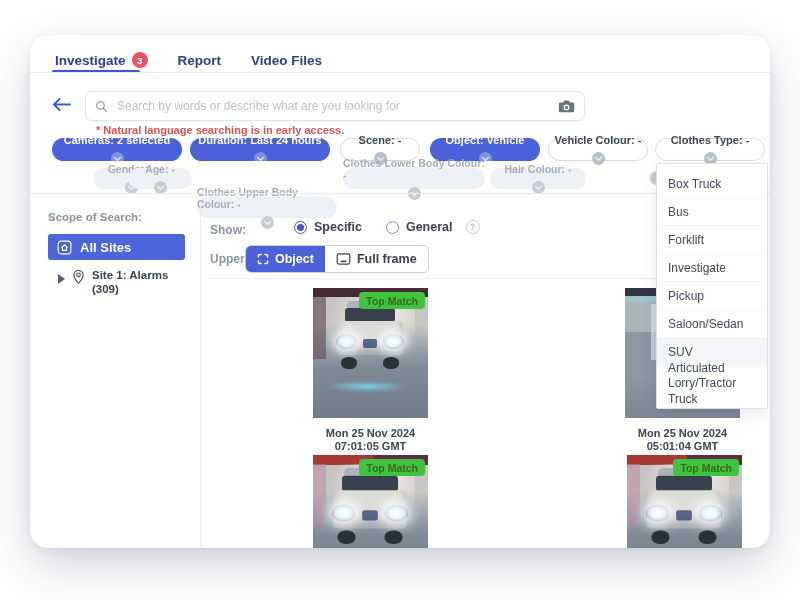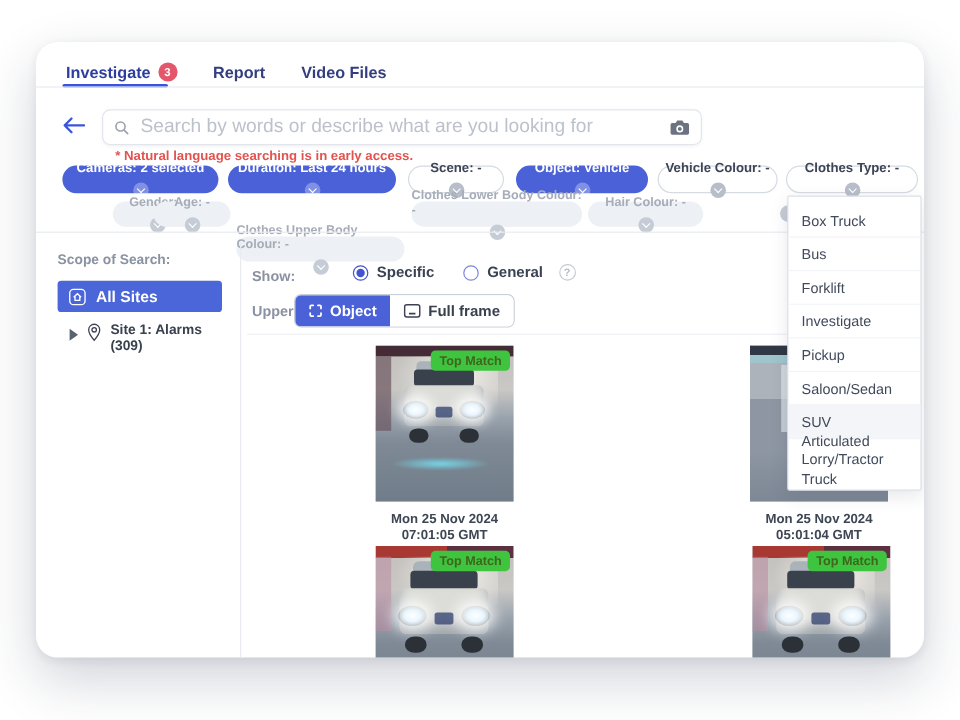--- a/index.html
+++ b/index.html
@@ -16,21 +16,21 @@
   .tab-badge{width:16px;height:16px;border-radius:50%;background:#e4566a;color:#fff;font-size:9.5px;
              font-weight:bold;display:flex;align-items:center;justify-content:center;}
   .tab-underline{position:absolute;left:22px;top:35px;width:88px;height:3px;background:#3b55d9;border-radius:2px;}
   .tabs-border{position:absolute;left:0;right:0;top:37px;height:1px;background:#e9ebf0;}
 
   
   .back-arrow{position:absolute;left:22px;top:62px;cursor:pointer;}
   .search-box{position:absolute;left:55px;top:56px;width:480px;height:28px;border:1px solid #e2e5ec;
               border-radius:7px;display:flex;align-items:center;padding:0 9px;gap:7px;background:#fff;
               box-shadow:0 1px 3px rgba(40,50,80,.05);}
-  .search-box input{flex:1;border:none;outline:none;font-size:16px;color:#ef4444;background:transparent;
+  .search-box input{flex:1;border:none;outline:none;font-size:12px;color:#ef4444;background:transparent;
                     font-family:"Liberation Sans",sans-serif;}
   .search-box input::placeholder{color:#bcc2cc;}
   .search-note{position:absolute;left:66px;top:89px;font-size:11px;font-weight:bold;color:#e2534f;}
 
   
   .chip{position:absolute;top:103px;height:23px;border-radius:12px;display:flex;align-items:center;
         justify-content:center;gap:6px;font-size:11px;font-weight:bold;cursor:pointer;box-sizing:border-box;flex-direction:column;}
   .chip.sel{background:#4a61d8;color:#fff;}
   .chip.out{background:#fff;color:#3c4456;border:1px solid #d6dae2;}
   .chip.dis{top:133px;height:21px;background:#edf0f4;color:#a6adb9;font-weight:bold;font-size:10.5px;}

